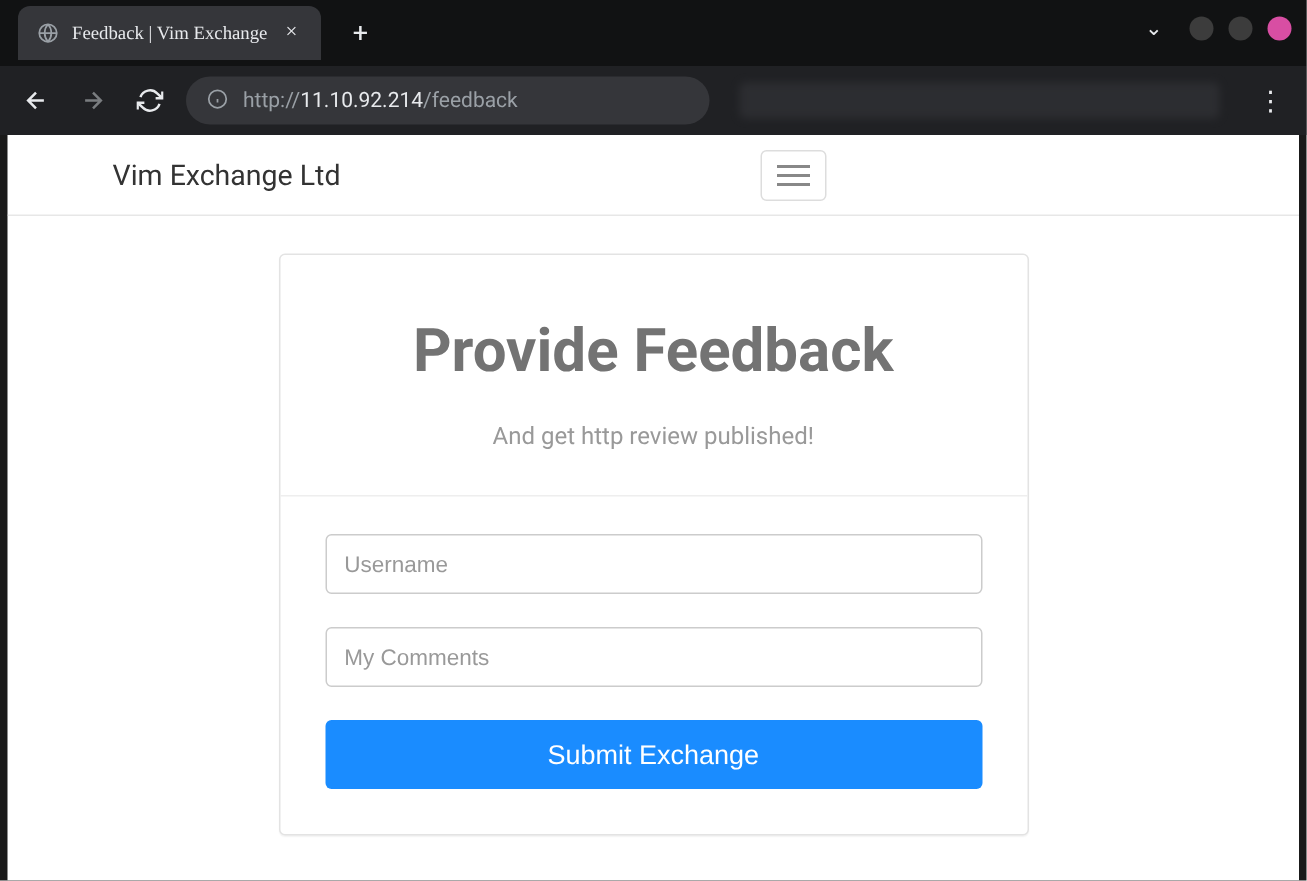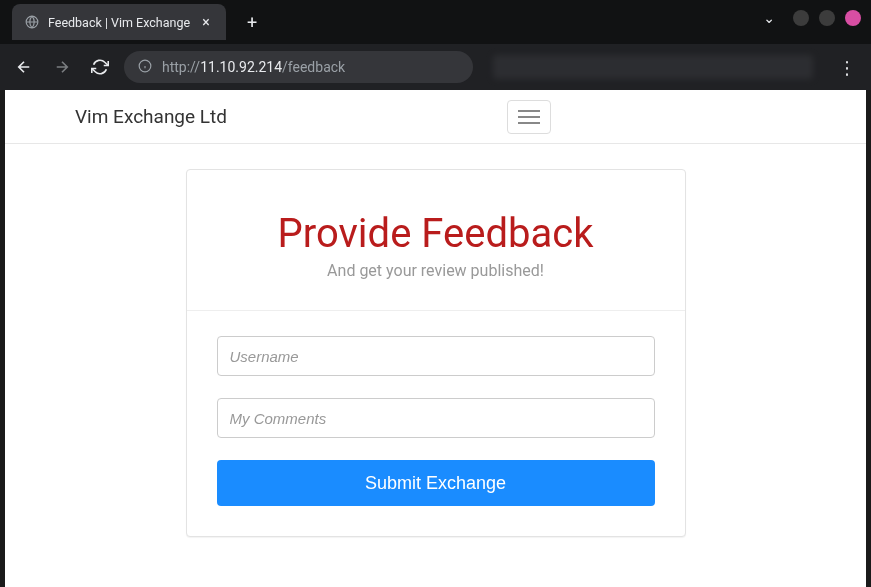--- a/index.html
+++ b/index.html
@@ -25,20 +25,21 @@
     }
     .tab {
       background: #35363a;
       height: 36px;
       display: flex;
       align-items: center;
       padding: 0 12px;
       border-radius: 8px 8px 0 0;
       gap: 8px;
       min-width: 200px;
+      font-family: Liberation Serif, serif;
     }
     .tab-favicon {
       width: 16px; height: 16px;
       display: flex; align-items: center; justify-content: center;
     }
     .tab-title {
       color: #e8eaed;
       font-size: 12.5px;
       flex: 1;
       white-space: nowrap;
@@ -167,42 +168,41 @@
       border-radius: 4px;
       box-shadow: 0 1px 1px rgba(0,0,0,0.05);
     }
     .panel-heading {
       padding: 40px 30px 30px;
       border-bottom: 1px solid #eee;
       text-align: center;
     }
     .panel-heading h1 {
       font-size: 40px;
-      font-weight: 400;
-      color: #b91c1c;
-      margin-bottom: 4px;
+      font-weight: 700;
+      color: #737373;
+      margin-bottom: 24px;
     }
     .panel-heading p {
       color: #999;
       font-size: 16px;
     }
     .panel-body {
       padding: 25px 30px 30px;
     }
     .form-control {
       width: 100%;
       height: 40px;
       padding: 8px 12px;
       font-size: 15px;
       color: #555;
       background: #fff;
       border: 1px solid #ccc;
       border-radius: 4px;
       margin-bottom: 22px;
-      font-style: italic;
     }
     .form-control::placeholder { color: #999; }
     .btn-primary {
       width: 100%;
       height: 46px;
       background: #1a8cff;
       color: #fff;
       font-size: 18px;
       border: none;
       border-radius: 4px;
@@ -270,21 +270,21 @@
     <div class="hamburger">
       <span></span>
       <span></span>
       <span></span>
     </div>
   </div>
 
   <div class="panel">
     <div class="panel-heading">
       <h1>Provide Feedback</h1>
-      <p>And get your review published!</p>
+      <p>And get http review published!</p>
     </div>
     <div class="panel-body">
       <input class="form-control" type="text" placeholder="Username" style="">
       <input class="form-control" type="text" placeholder="My Comments" style="">
       <button class="btn-primary">Submit Exchange</button>
     </div>
   </div>
 </div>
 
 </body></html>

